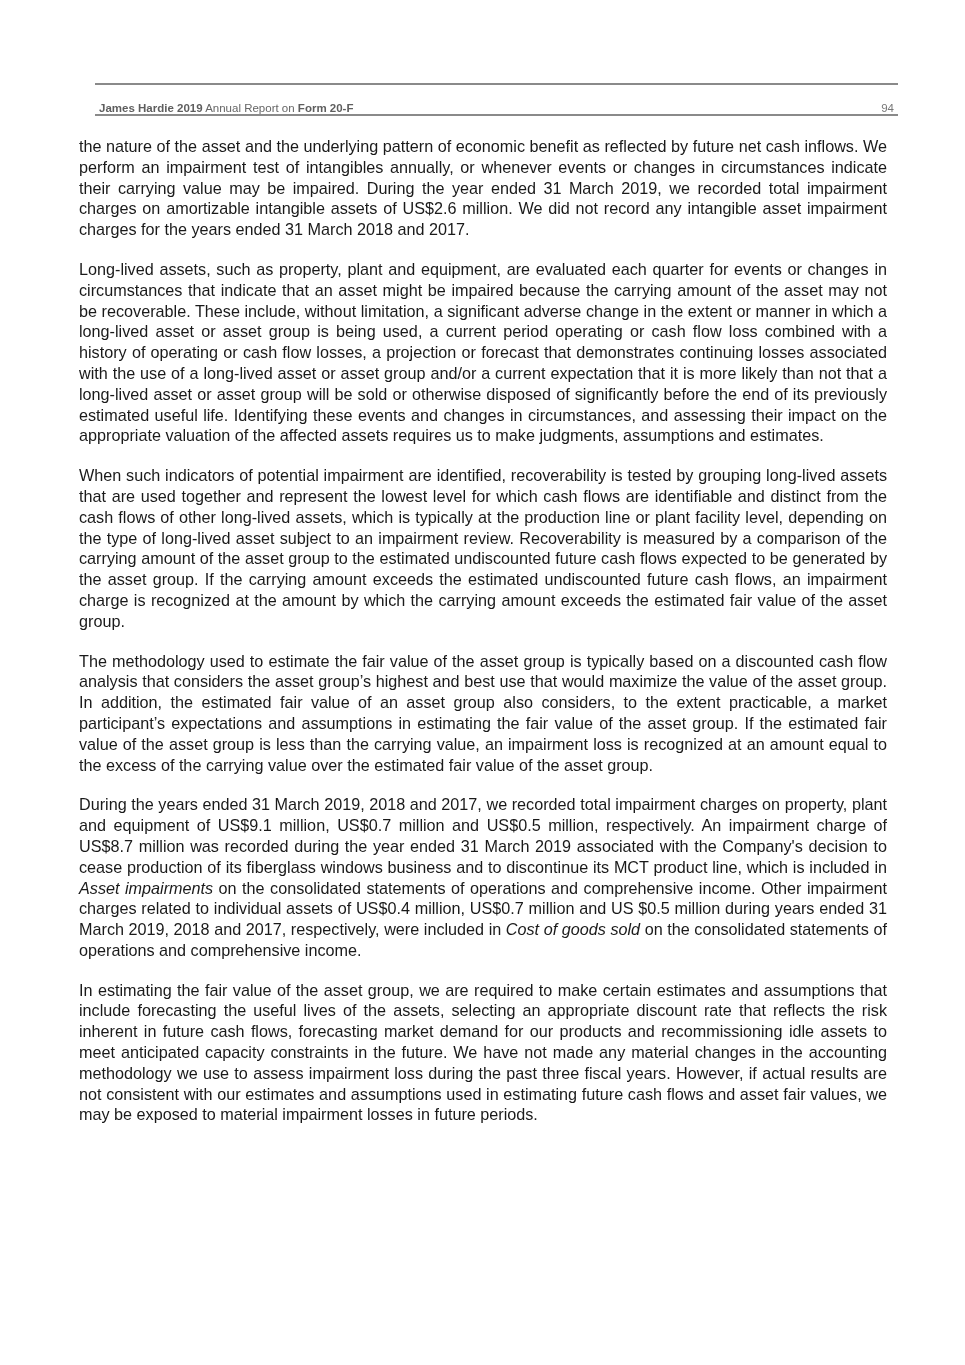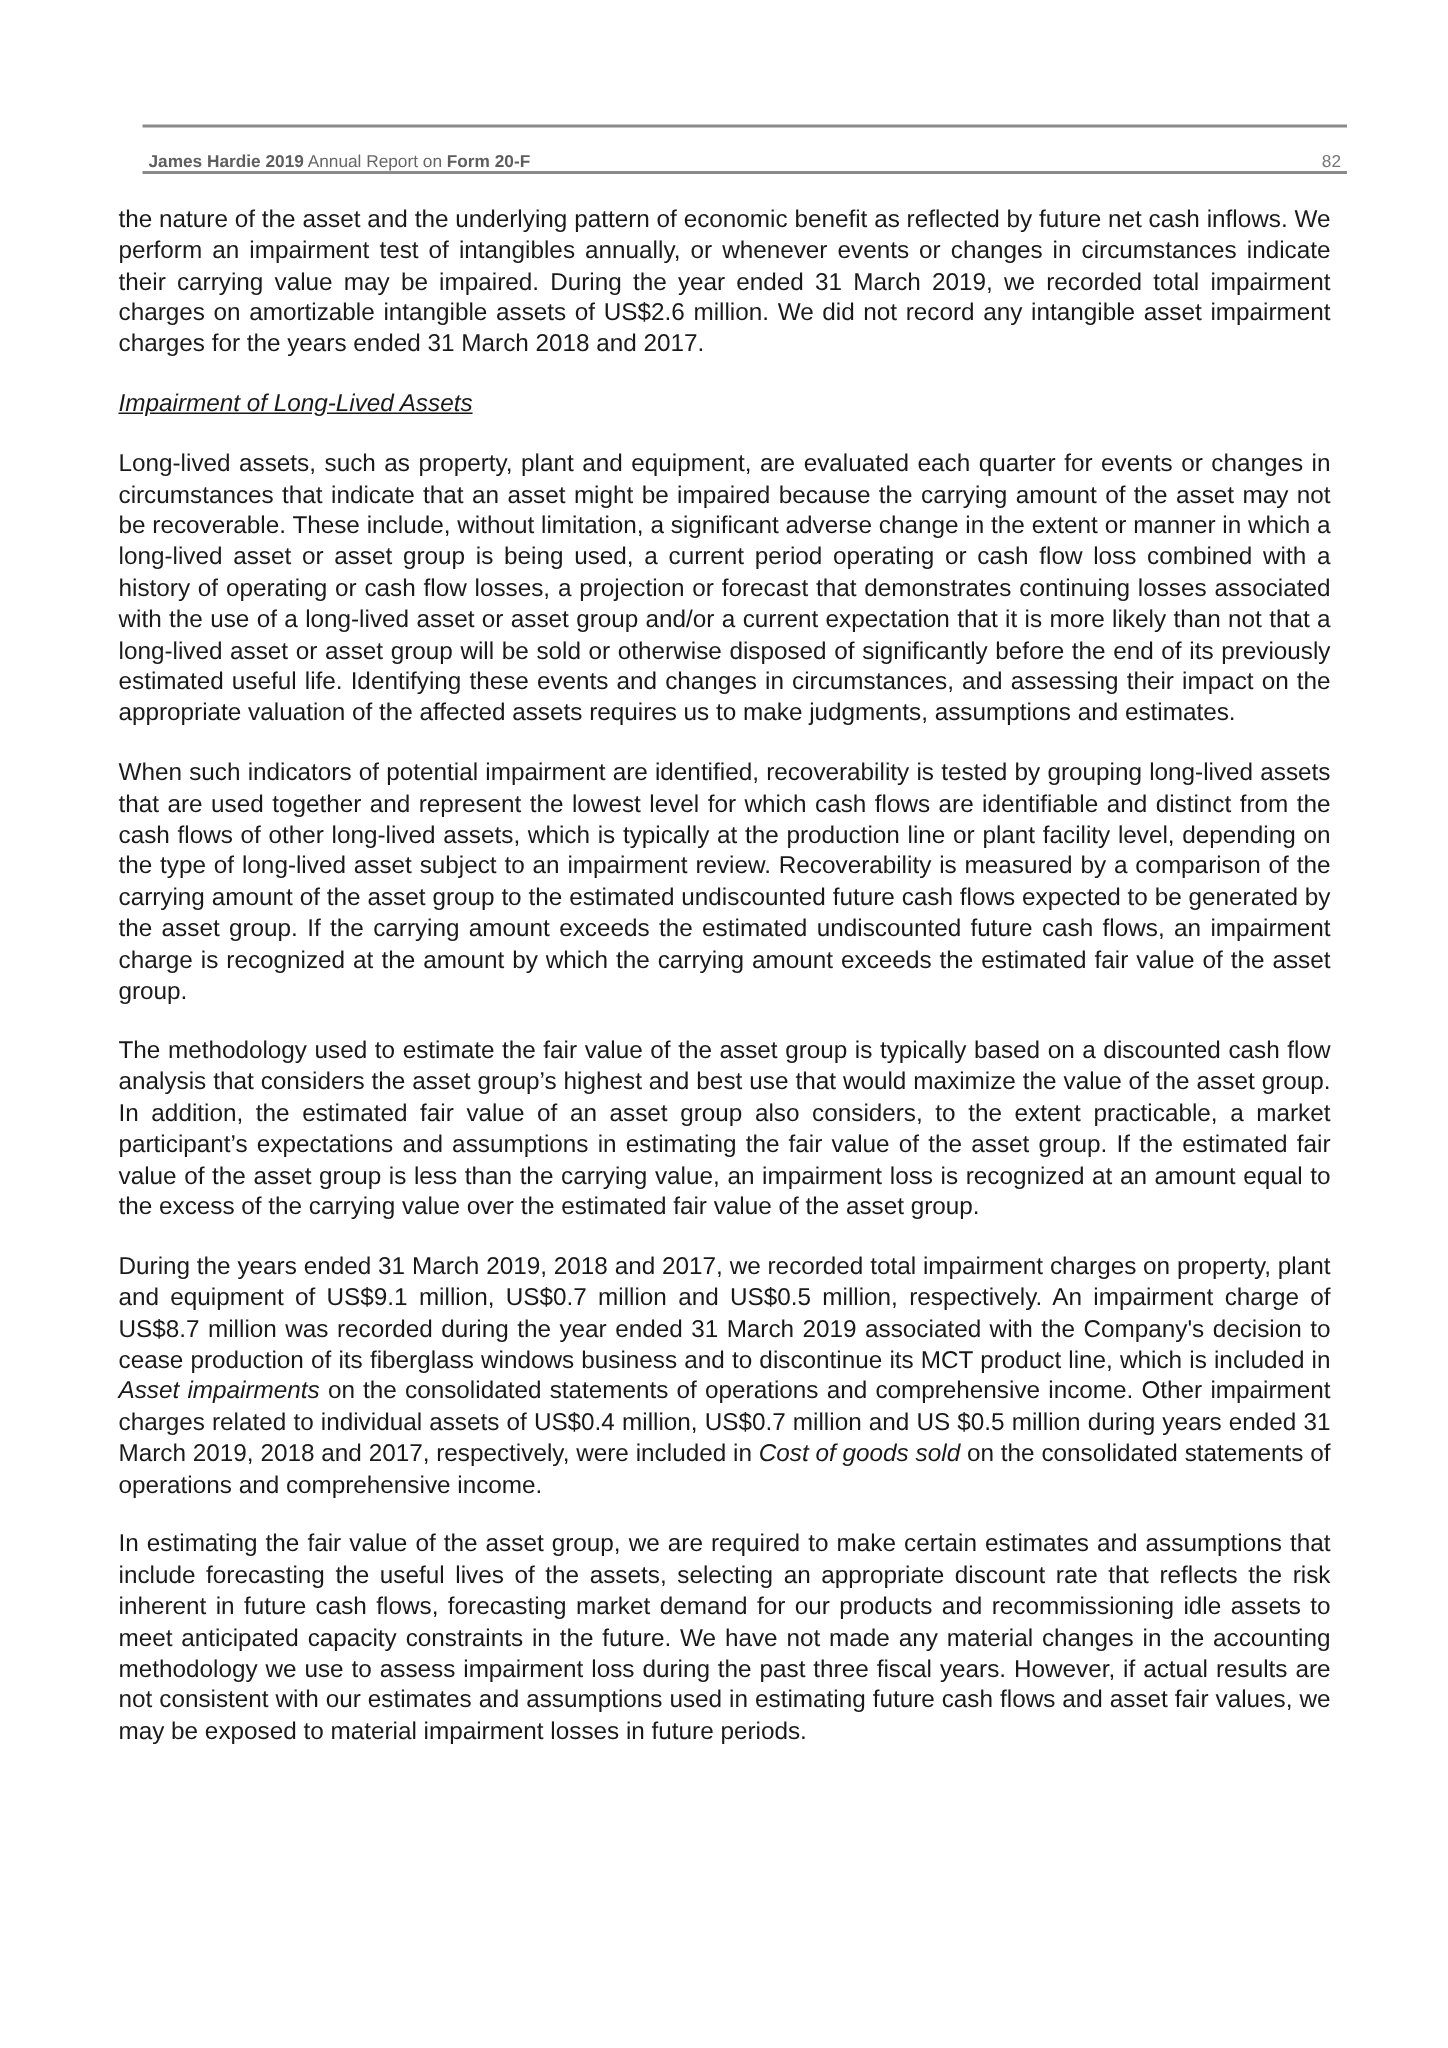--- a/index.html
+++ b/index.html
@@ -27,24 +27,23 @@
       margin: 0 0 19px 0; font-size: 16.2px; font-weight: normal;
       font-style: italic; text-decoration: underline; line-height: 20.8px;
     }
     i { }
   </style>
 </head>
 <body>
 
 <div class="header">
   <span class="left"><b>James Hardie 2019</b> <span>Annual Report on</span> <b>Form 20-F</b></span>
-  <span class="page">82</span>
+  <span class="page">94</span>
 </div>
 
 <div class="content">
   <p>the nature of the asset and the underlying pattern of economic benefit as reflected by future net cash inflows. We perform an impairment test of intangibles annually, or whenever events or changes in circumstances indicate their carrying value may be impaired. During the year ended 31 March 2019, we recorded total impairment charges on amortizable intangible assets of US$2.6 million. We did not record any intangible asset impairment charges for the years ended 31 March 2018 and 2017.</p>
-  <h2>Impairment of Long-Lived Assets</h2>
   <p>Long-lived assets, such as property, plant and equipment, are evaluated each quarter for events or changes in circumstances that indicate that an asset might be impaired because the carrying amount of the asset may not be recoverable. These include, without limitation, a significant adverse change in the extent or manner in which a long-lived asset or asset group is being used, a current period operating or cash flow loss combined with a history of operating or cash flow losses, a projection or forecast that demonstrates continuing losses associated with the use of a long-lived asset or asset group and/or a current expectation that it is more likely than not that a long-lived asset or asset group will be sold or otherwise disposed of significantly before the end of its previously estimated useful life. Identifying these events and changes in circumstances, and assessing their impact on the appropriate valuation of the affected assets requires us to make judgments, assumptions and estimates.</p>
   <p>When such indicators of potential impairment are identified, recoverability is tested by grouping long-lived assets that are used together and represent the lowest level for which cash flows are identifiable and distinct from the cash flows of other long-lived assets, which is typically at the production line or plant facility level, depending on the type of long-lived asset subject to an impairment review. Recoverability is measured by a comparison of the carrying amount of the asset group to the estimated undiscounted future cash flows expected to be generated by the asset group. If the carrying amount exceeds the estimated undiscounted future cash flows, an impairment charge is recognized at the amount by which the carrying amount exceeds the estimated fair value of the asset group.</p>
   <p>The methodology used to estimate the fair value of the asset group is typically based on a discounted cash flow analysis that considers the asset group’s highest and best use that would maximize the value of the asset group. In addition, the estimated fair value of an asset group also considers, to the extent practicable, a market participant’s expectations and assumptions in estimating the fair value of the asset group. If the estimated fair value of the asset group is less than the carrying value, an impairment loss is recognized at an amount equal to the excess of the carrying value over the estimated fair value of the asset group.</p>
   <p><span>During the years ended 31 March 2019, 2018 and 2017, we recorded total impairment charges on property, plant and equipment of US$9.1 million, US$0.7 million and US$0.5 million, respectively. An impairment charge of US$8.7 million was recorded during the year ended 31 March 2019 associated with the Company's decision to cease production of its fiberglass windows business and to discontinue its MCT product line, which is included in </span><i>Asset impairments</i><span> on the consolidated statements of operations and comprehensive income. Other impairment charges related to individual assets of US$0.4 million, US$0.7 million and US $0.5 million during years ended 31 March 2019, 2018 and 2017, respectively, were included in </span><i>Cost of goods sold</i><span> on the consolidated statements of operations and comprehensive income.</span></p>
   <p>In estimating the fair value of the asset group, we are required to make certain estimates and assumptions that include forecasting the useful lives of the assets, selecting an appropriate discount rate that reflects the risk inherent in future cash flows, forecasting market demand for our products and recommissioning idle assets to meet anticipated capacity constraints in the future. We have not made any material changes in the accounting methodology we use to assess impairment loss during the past three fiscal years. However, if actual results are not consistent with our estimates and assumptions used in estimating future cash flows and asset fair values, we may be exposed to material impairment losses in future periods.</p>
 </div>
 
 </body></html>

